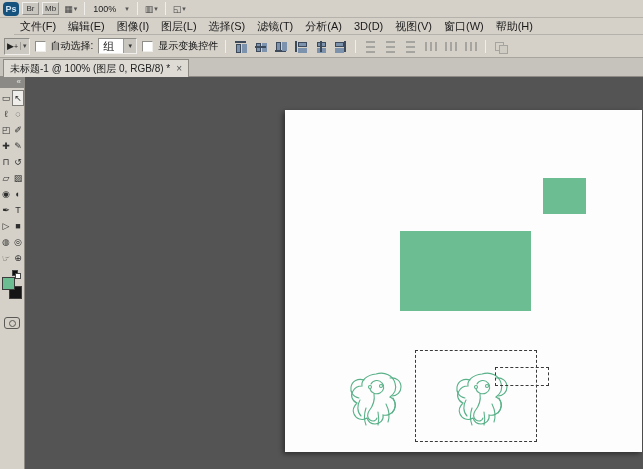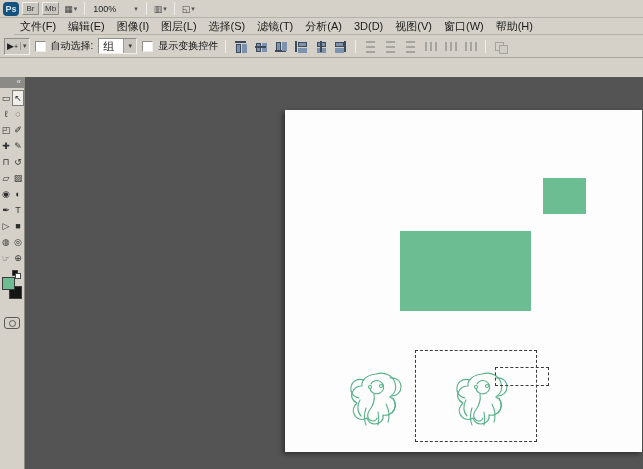--- a/index.html
+++ b/index.html
@@ -18,21 +18,21 @@
   .app-bar{position:absolute;left:0;top:0;width:643px;height:18px;background:var(--chrome);
     border-bottom:1px solid #b5b2ab;display:flex;align-items:center;gap:3px;padding:0 3px;}
   .ps-logo{width:16px;height:14px;background:#15527e;color:#cfe3f2;font-weight:bold;font-size:9px;
     display:flex;align-items:center;justify-content:center;border-radius:4px;}
   .mini-btn{height:13px;min-width:17px;padding:0 2px;font-size:8px;display:flex;align-items:center;justify-content:center;
     background:#c9c6bf;border:1px solid;border-color:#efeeea #8f8d87 #8f8d87 #efeeea;color:#333;}
   .icon-drop{display:flex;align-items:center;height:14px;padding:0 2px;gap:1px;color:#444;}
   .icon-drop .glyph{font-size:9px;}
   .icon-drop .arr{font-size:7px;color:#555;}
   .vsep{width:1px;height:13px;background:#a39f98;border-right:1px solid #efeeea;margin:0 2px;}
-  .zoom-box{font-size:9px;color:#222;display:flex;align-items:center;gap:18px;padding:0 3px;}
+  .zoom-box{font-size:9px;color:#222;display:flex;align-items:center;gap:9px;padding:0 3px;}
 
   
   .menu-bar{position:absolute;left:14px;top:18px;width:639px;height:17px;background:var(--chrome);
     display:flex;align-items:center;border-bottom:1px solid #b5b2ab;}
   .menu-item{padding:0 6px;height:17px;line-height:17px;font-size:11px;cursor:default;}
 
   
   .options-bar{position:absolute;left:0;top:35px;width:643px;height:23px;background:var(--chrome);
     border-bottom:1px solid #a8a59e;display:flex;align-items:center;gap:5px;padding:0 4px;}
   .tool-preset{display:flex;align-items:center;height:17px;padding:0 2px;
@@ -178,20 +178,26 @@
     <span class="aicon d-v dis"></span>
     <span class="aicon d-v dis"></span>
     <span class="aicon d-v dis"></span>
     <span class="aicon d-h dis"></span>
     <span class="aicon d-h dis"></span>
     <span class="aicon d-h dis"></span>
     <div class="vsep"></div>
     <span class="aicon aa dis"></span>
   </div>
 
+  <div class="tab-strip">
+    <div class="doc-tab">
+      <span>未标题-1 @ 100% (图层 0, RGB/8) *</span>
+      <span class="close">×</span>
+    </div>
+  </div>
 
   <div class="tool-panel">
     <div class="tp-header">«</div>
     <div class="tools-grid">
       <span class="tool">▭</span>
       <span class="tool sel">↖</span>
       <span class="tool">ℓ</span>
       <span class="tool">◌</span>
       <span class="tool">◰</span>
       <span class="tool">✐</span>

